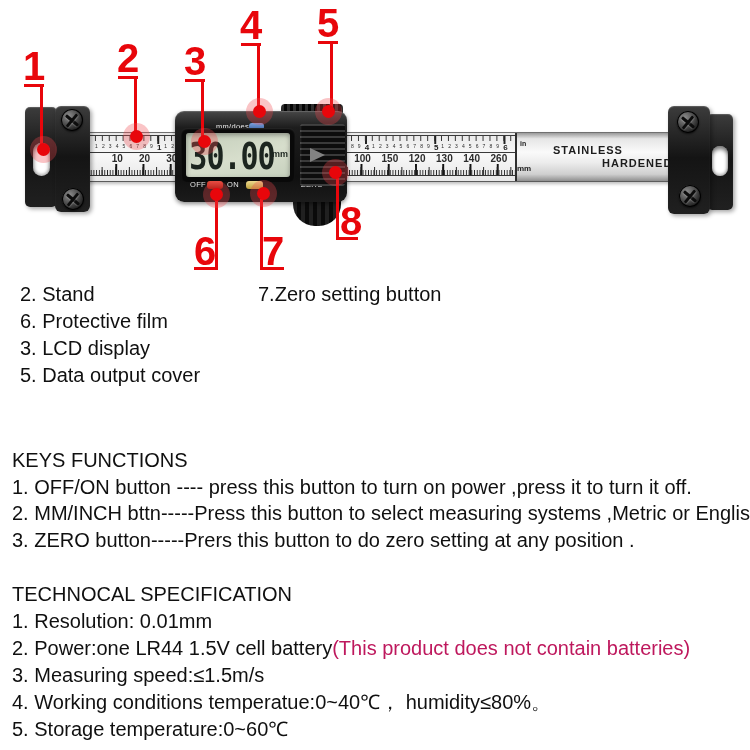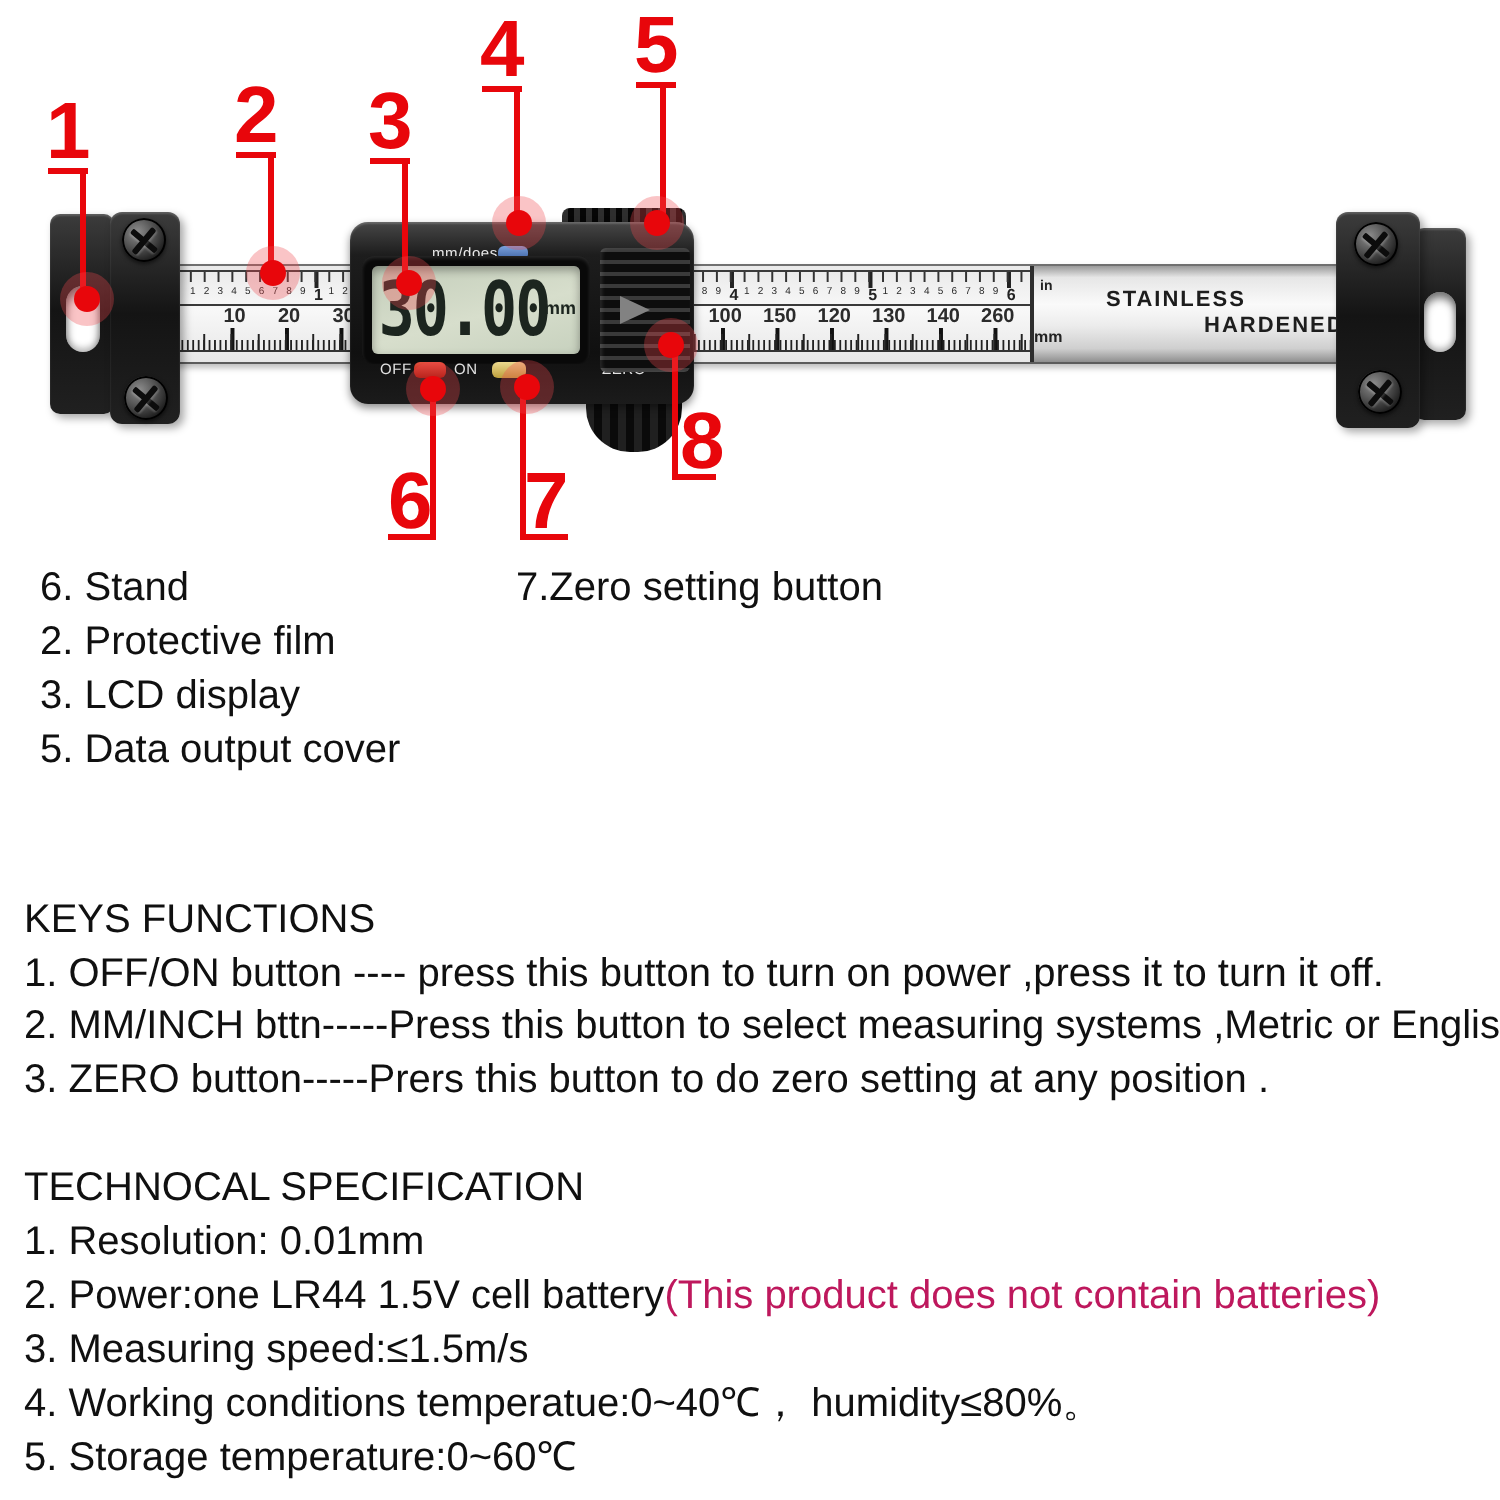--- a/index.html
+++ b/index.html
@@ -230,22 +230,22 @@
   <div class="dcore" id="d7"></div>
 
   <span class="co-num" id="co8n">8</span>
   <div class="ln uln" id="u8"></div>
   <div class="ln vln" id="v8"></div>
   <div class="dhalo" id="h8"></div>
   <div class="dcore" id="d8"></div>
 </div>
 
 <ul class="abs body-text" id="parts-left">
-  <li>6. Stand</li>
-  <li>2. Protective film</li>
+  <li>2. Stand</li>
+  <li>6. Protective film</li>
   <li>3. LCD display</li>
   <li>5. Data output cover</li>
 </ul>
 <ul class="abs body-text" id="parts-right">
   <li>7.Zero setting button</li>
 </ul>
 
 <div class="abs body-text" id="keys">
   <div>KEYS FUNCTIONS</div>
   <div>1. OFF/ON button ---- press this button to turn on power ,press it to turn it off.</div>

